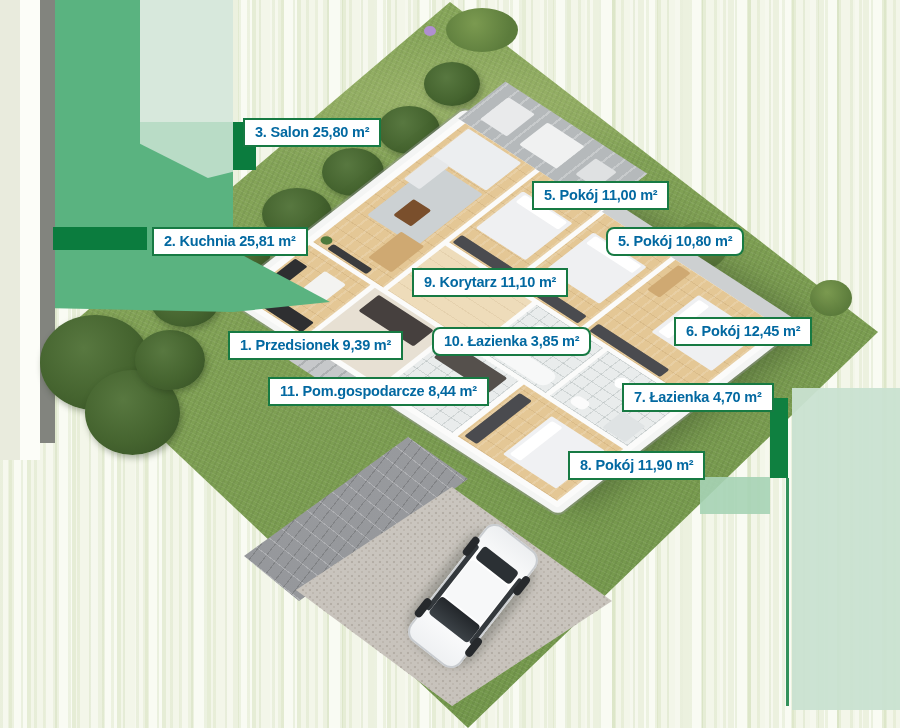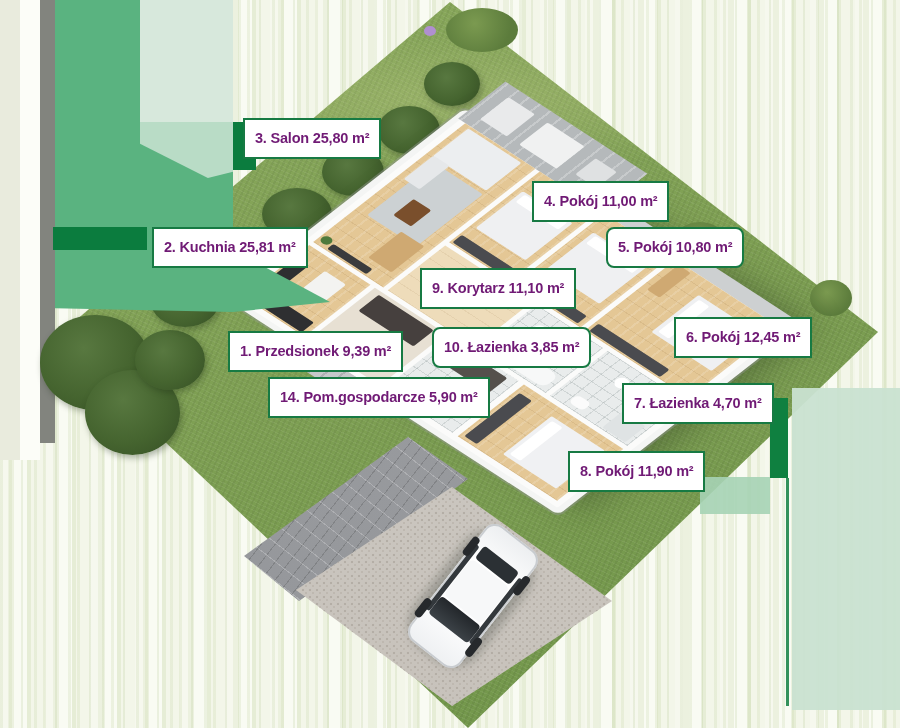--- a/index.html
+++ b/index.html
@@ -75,22 +75,22 @@
     background:linear-gradient(#23272b,#3c4247);}
   .car-roof{position:absolute;left:8px;top:44px;width:48px;height:46px;border-radius:5px;background:#f7f8f9;}
   .car-rear-window{position:absolute;left:10px;top:26px;width:44px;height:16px;border-radius:4px;background:#2b3034;}
   .car-side-l{position:absolute;left:2px;top:30px;width:5px;height:82px;background:#33383c;border-radius:3px;}
   .car-side-r{position:absolute;left:57px;top:30px;width:5px;height:82px;background:#33383c;border-radius:3px;}
   .wheel{position:absolute;width:8px;height:22px;border-radius:4px;background:#26292c;}
   
   .ov{position:absolute;}
   
   .label{position:absolute;box-sizing:border-box;white-space:nowrap;z-index:30;
-    background:#ffffff;border:2px solid #177a43;color:#701a75;
-    font-size:14.5px;font-weight:600;letter-spacing:-0.2px;line-height:21px;padding:8px 10px;}
+    background:#ffffff;border:2px solid #177a43;color:#0369a1;
+    font-size:14.5px;font-weight:600;letter-spacing:-0.2px;line-height:21px;padding:2px 10px;}
 </style>
 </head>
 <body>
 
 <div id="stage">
 
   <div class="abs ov" style="left:0;top:0;width:20px;height:460px;background:#e9ebdd;"></div>
   <div class="abs ov" style="left:20px;top:0;width:20px;height:460px;background:#fcfdf8;"></div>
   <div class="abs ov" style="left:40px;top:0;width:15px;height:443px;background:#82847e;"></div>
 
@@ -212,22 +212,22 @@
   <div class="abs ov" style="left:53px;top:227px;width:94px;height:23px;background:#0b7c3e;"></div>
 
   <div class="abs ov" style="left:792px;top:388px;width:108px;height:322px;background:#c9e2d1;opacity:.95;"></div>
   <div class="abs ov" style="left:770px;top:398px;width:18px;height:80px;background:#0f8040;"></div>
   <div class="abs ov" style="left:786px;top:478px;width:3px;height:228px;background:#35925c;"></div>
   <div class="abs ov" style="left:700px;top:477px;width:70px;height:37px;background:#a6d3b5;opacity:.9;"></div>
 
   <div class="label" style="left:228px;top:331px;">1. Przedsionek 9,39 m²</div>
   <div class="label" style="left:152px;top:227px;">2. Kuchnia 25,81 m²</div>
   <div class="label" style="left:243px;top:118px;">3. Salon 25,80 m²</div>
-  <div class="label" style="left:532px;top:181px;">4. Pokój 11,00 m²</div>
+  <div class="label" style="left:532px;top:181px;">5. Pokój 11,00 m²</div>
   <div class="label" style="left:606px;top:227px;border-radius:8px;">5. Pokój 10,80 m²</div>
   <div class="label" style="left:674px;top:317px;">6. Pokój 12,45 m²</div>
   <div class="label" style="left:622px;top:383px;text-align:center;">7. Łazienka 4,70 m²</div>
   <div class="label" style="left:568px;top:451px;">8. Pokój 11,90 m²</div>
-  <div class="label" style="left:412px;top:268px;margin-left:8px;">9. Korytarz 11,10 m²</div>
+  <div class="label" style="left:412px;top:268px;">9. Korytarz 11,10 m²</div>
   <div class="label" style="left:432px;top:327px;border-radius:8px;">10. Łazienka 3,85 m²</div>
-  <div class="label" style="left:268px;top:377px;">14. Pom.gospodarcze 5,90 m²</div>
+  <div class="label" style="left:268px;top:377px;">11. Pom.gospodarcze 8,44 m²</div>
 
 </div>
 
 </body></html>

